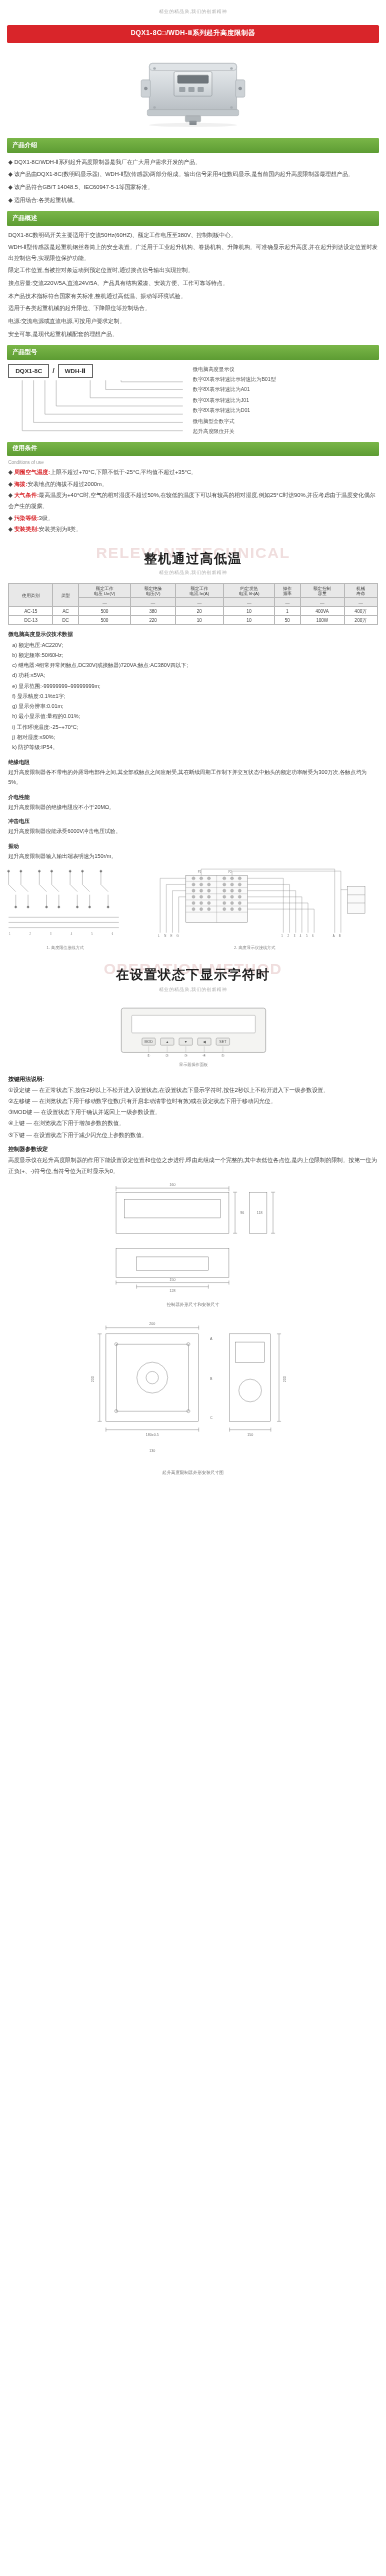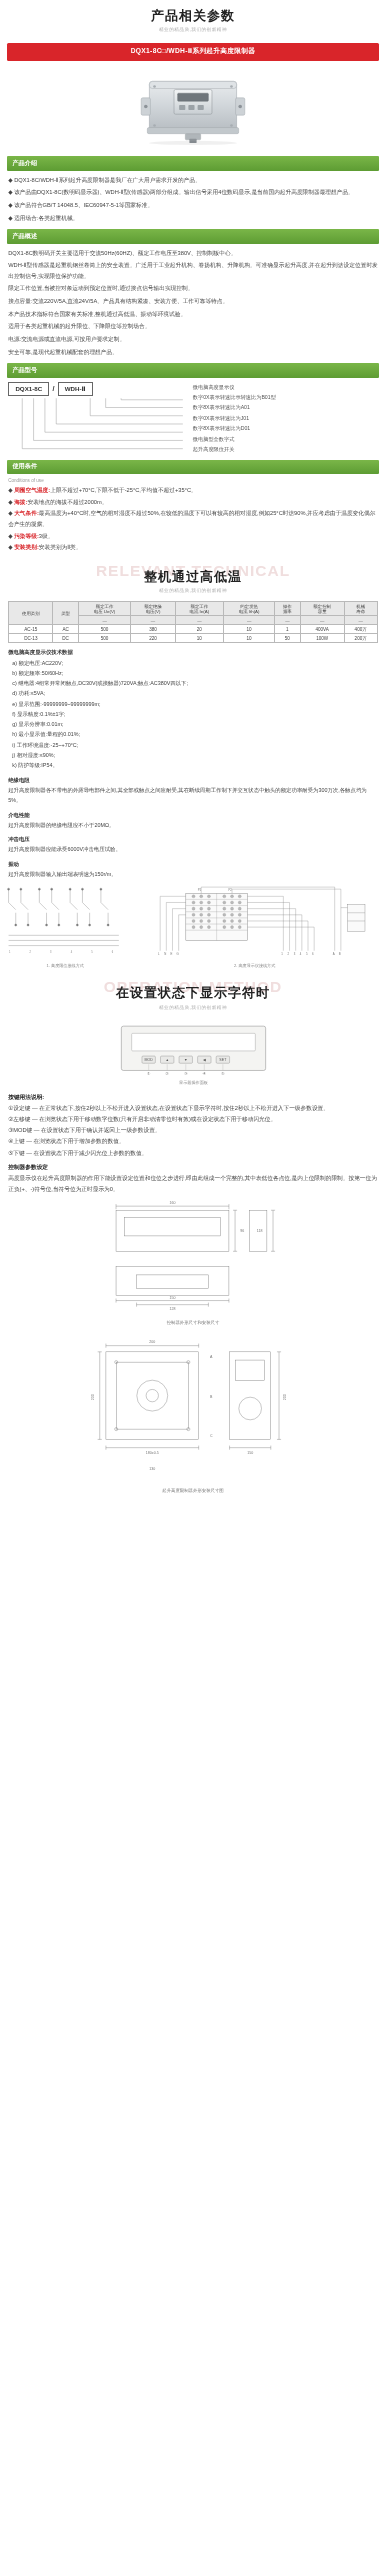--- a/index.html
+++ b/index.html
@@ -185,21 +185,20 @@
   .cap { text-align: center; font-size: 4.4px; color: #777; margin-top: 2.1px; }
 
   svg { display: block; }
 </style>
 </head>
 <body>
 
 <div class="page">
 
   <div class="sec-head">
-    <div class="title">产品相关参数</div>
     <div class="sub">精业的精品质,我们的创新精神</div>
   </div>
 
   <div class="banner">DQX1-8C□/WDH-Ⅱ系列起升高度限制器</div>
 
   <div class="photo-wrap">
     <svg width="118" height="77" viewBox="0 0 230 150" style="margin:0 auto;">
       <defs>
         <linearGradient id="bodyG" x1="0" y1="0" x2="0" y2="1">
           <stop offset="0%" stop-color="#e9ecee"></stop>

